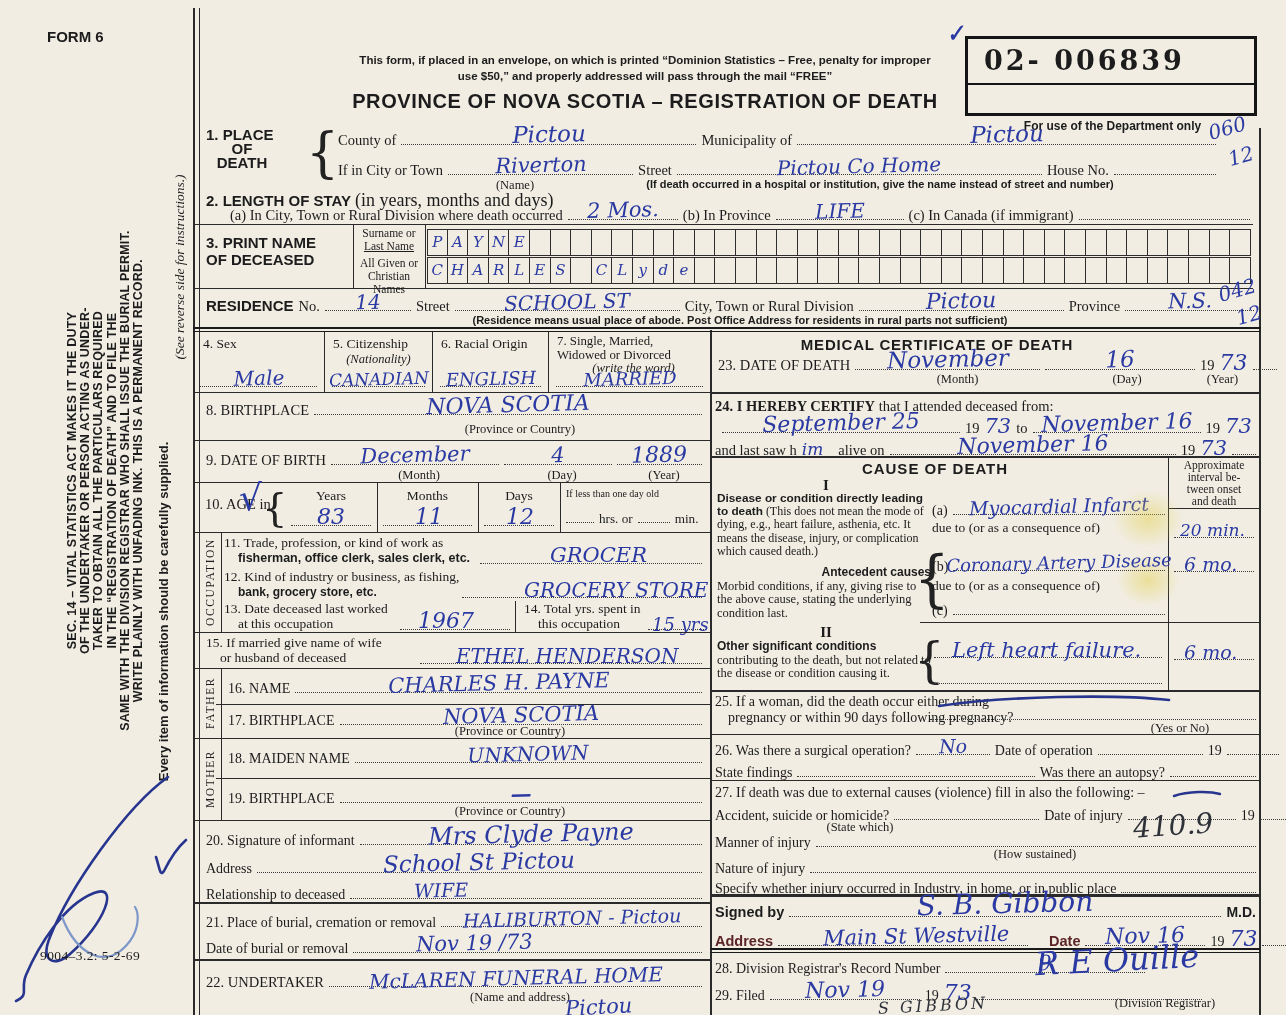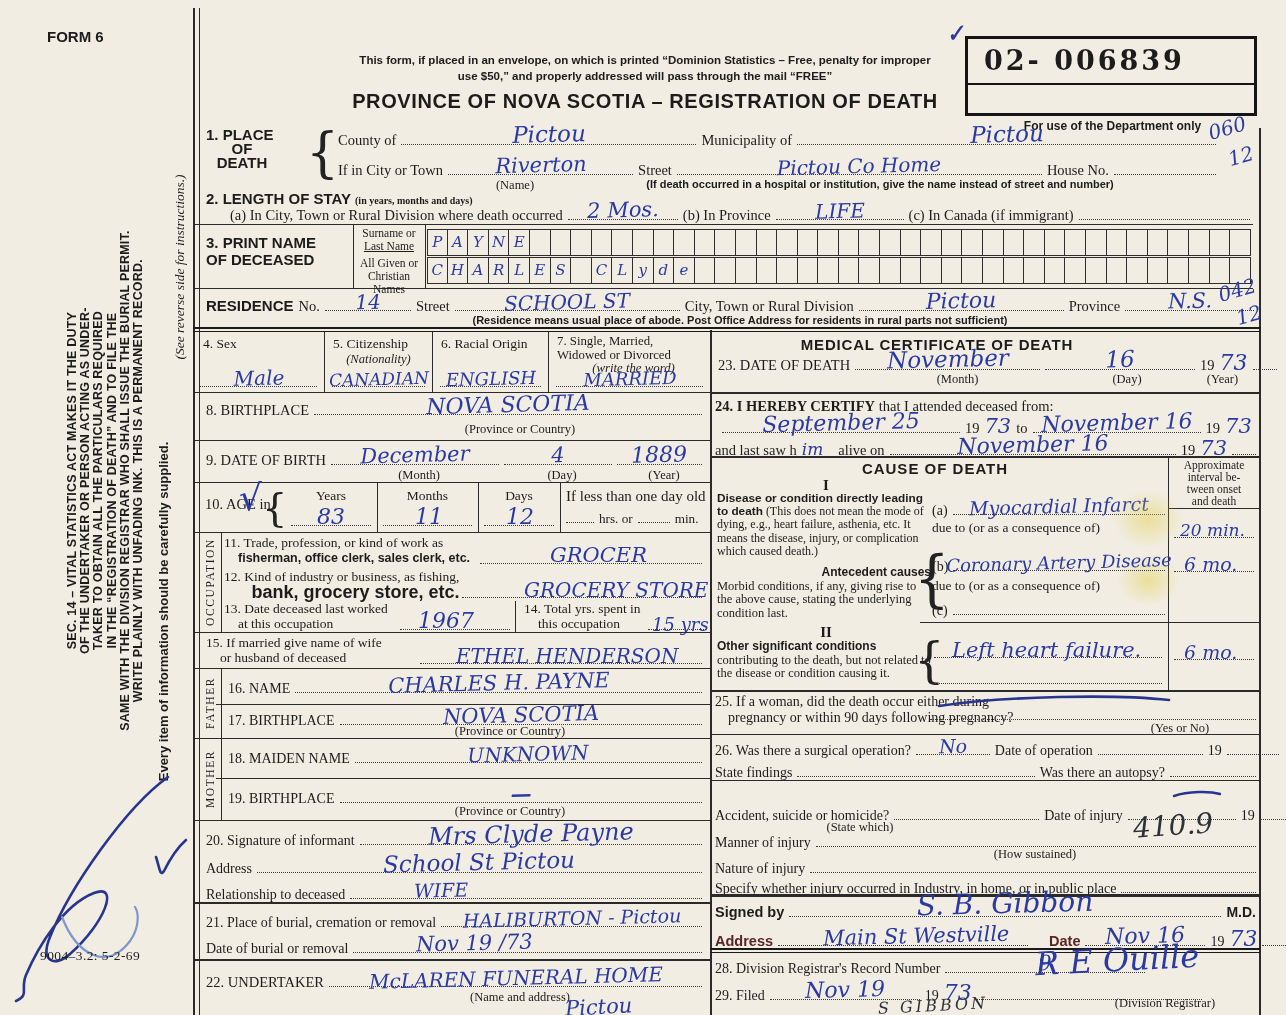--- a/index.html
+++ b/index.html
@@ -104,21 +104,21 @@
         <i class="hw" style="font-size:20px;">Pictou  Co  Home</i>
       </span>
     <span class="lbl">House No.</span>
     <span class="fill"></span>
   </div>
   <div class="abs sub ctr" style="left:455px;top:178px;width:120px;">(Name)</div>
   <div class="abs bs ctr" style="left:640px;top:178px;width:480px;font-size:11px;">(If death occurred in a hospital or institution, give the name instead of street and number)</div>
 
   <div class="abs" style="left:206px;top:190px;">
     <span class="bs" style="font-size:15px;">2. LENGTH OF STAY</span>
-    <span style="font-size:10px;font-weight:bold;">(in years, months and days)</span>
+    <span style="font-size:18px;font-weight:normal;">(in years, months and days)</span>
   </div>
   <div class="fl" style="left:230px;top:205px;width:1020px;font-size:14.5px;">
     <span class="lbl">(a) In City, Town or Rural Division where death occurred</span>
     <span class="fill" style="flex:0 0 110px;">
         <i class="hw" style="font-size:21px;">2 Mos.</i>
       </span>
     <span class="lbl">(b) In Province</span>
     <span class="fill" style="flex:0 0 128px;">
         <i class="hw" style="font-size:20px;">LIFE</i>
       </span>
@@ -320,42 +320,42 @@
   <div class="abs ctr" style="left:377px;top:488px;width:101px;font-size:13.5px;">Months</div>
   <div class="abs" style="left:383px;top:510px;width:89px;border-bottom:1.6px dotted #3b3b3b;height:16px;">
       <i class="hw" style="position:absolute;left:32px;bottom:-3px;font-size:22px;">11</i>
     </div>
   <div class="vline" style="left:478px;top:482px;height:50px;"></div>
   <div class="abs ctr" style="left:478px;top:488px;width:82px;font-size:13.5px;">Days</div>
   <div class="abs" style="left:484px;top:510px;width:70px;border-bottom:1.6px dotted #3b3b3b;height:16px;">
       <i class="hw" style="position:absolute;left:22px;bottom:-3px;font-size:22px;">12</i>
     </div>
   <div class="vline" style="left:560px;top:482px;height:50px;"></div>
-  <div class="abs" style="left:566px;top:488px;width:142px;font-size:15px;">If less than one day old</div>
+  <div class="abs" style="left:566px;top:488px;width:142px;font-size:10px;">If less than one day old</div>
   <div class="fl" style="left:566px;top:508px;width:140px;font-size:13.2px;">
     <span class="fill" style="flex:0 0 28px;"></span>
     <span class="lbl">hrs. or</span>
     <span class="fill" style="flex:0 0 32px;"></span>
     <span class="lbl">min.</span>
   </div>
   <div class="hline" style="left:193px;top:532px;width:517px;"></div>
 
   <div class="vstrip" style="left:199px;top:532px;height:100px;">
       <span>OCCUPATION</span>
     </div>
   <div class="abs" style="left:224px;top:536px;font-size:13.5px;line-height:14.5px;">
     <div>11. Trade, profession, or kind of work as</div>
     <div class="bs" style="font-size:12.5px;padding-left:14px;">fisherman, office clerk, sales clerk, etc.</div>
   </div>
   <div class="abs" style="left:480px;top:548px;width:222px;border-bottom:1.6px dotted #3b3b3b;height:16px;">
       <i class="hw" style="position:absolute;left:70px;bottom:-3px;font-size:21px;">GROCER</i>
     </div>
   <div class="abs" style="left:224px;top:570px;font-size:13.5px;line-height:14.5px;">
     <div>12. Kind of industry or business, as fishing,</div>
-    <div class="bs" style="font-size:18px;padding-left:14px;text-align:right;">bank, grocery store, etc.</div>
+    <div class="bs" style="font-size:12px;padding-left:14px;">bank, grocery store, etc.</div>
   </div>
   <div class="abs" style="left:462px;top:582px;width:240px;border-bottom:1.6px dotted #3b3b3b;height:16px;">
       <i class="hw" style="position:absolute;left:62px;bottom:-3px;font-size:20px;">GROCERY  STORE</i>
     </div>
   <div class="abs" style="left:224px;top:602px;font-size:13.5px;line-height:14.5px;">
     <div>13. Date deceased last worked</div>
     <div style="padding-left:14px;">at this occupation</div>
   </div>
   <div class="abs" style="left:400px;top:614px;width:110px;border-bottom:1.6px dotted #3b3b3b;height:16px;">
       <i class="hw" style="position:absolute;left:18px;bottom:-3px;font-size:22px;">1967</i>
@@ -590,20 +590,21 @@
     <span class="fill" style="flex:0 0 52px;"></span>
   </div>
   <div class="fl" style="left:715px;top:762px;width:541px;font-size:14px;">
     <span class="lbl">State findings</span>
     <span class="fill"></span>
     <span class="lbl">Was there an autopsy?</span>
     <span class="fill" style="flex:0 0 86px;"></span>
   </div>
   <div class="hline" style="left:710px;top:780px;width:550px;"></div>
 
+  <div class="abs" style="left:715px;top:785px;font-size:14px;">27. If death was due to external causes (violence) fill in also the following: –</div>
   <svg style="left:1172px;top:789px;" width="50" height="10" viewBox="0 0 50 10">
     <path d="M2,7 C16,2 38,2 48,5" fill="none" stroke="#27358f" stroke-width="2.4" stroke-linecap="round"></path>
   </svg>
   <div class="fl" style="left:715px;top:805px;width:541px;font-size:14px;">
     <span class="lbl">Accident, suicide or homicide?</span>
     <span class="fill" style="flex:0 0 145px;"></span>
     <span class="lbl">Date of injury</span>
     <span class="fill" style="flex:0 0 108px;"></span>
     <span class="lbl">19</span>
     <span class="fill" style="flex:0 0 52px;"></span>

